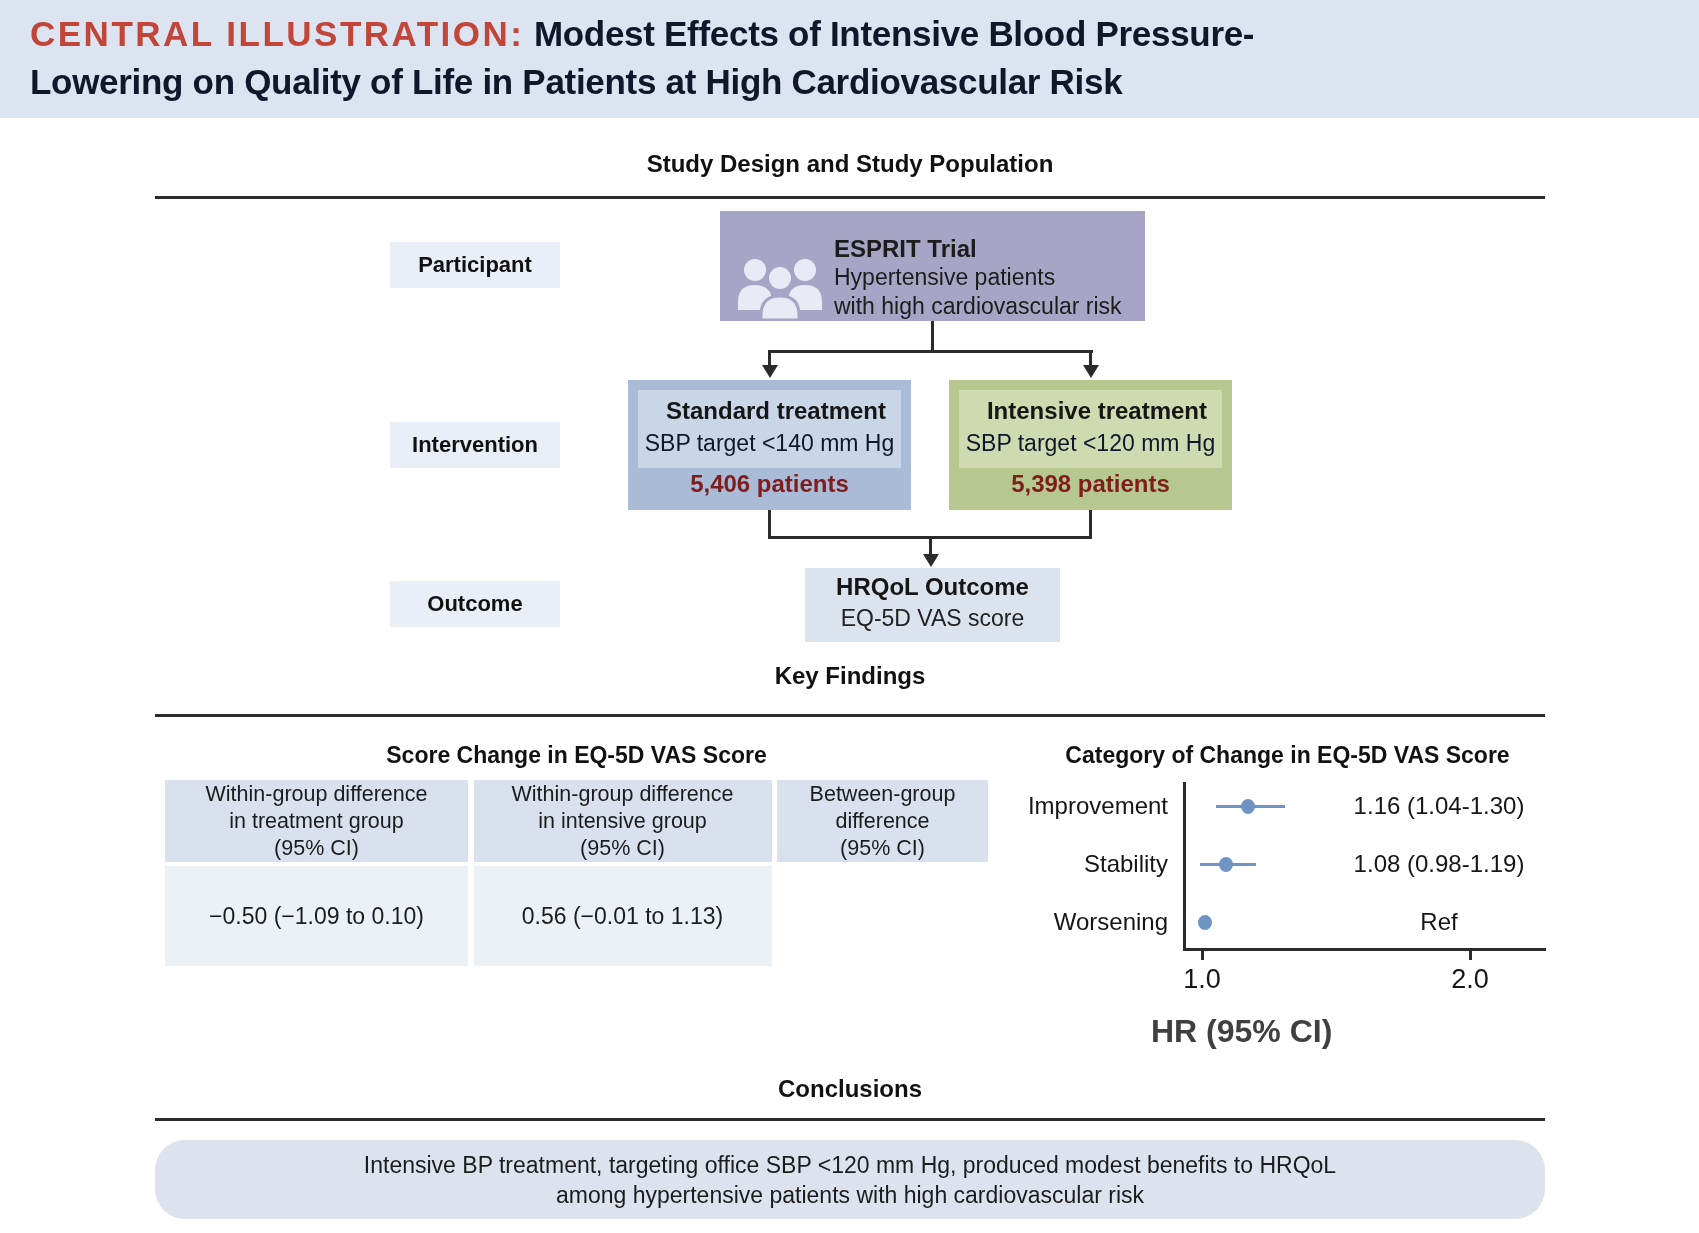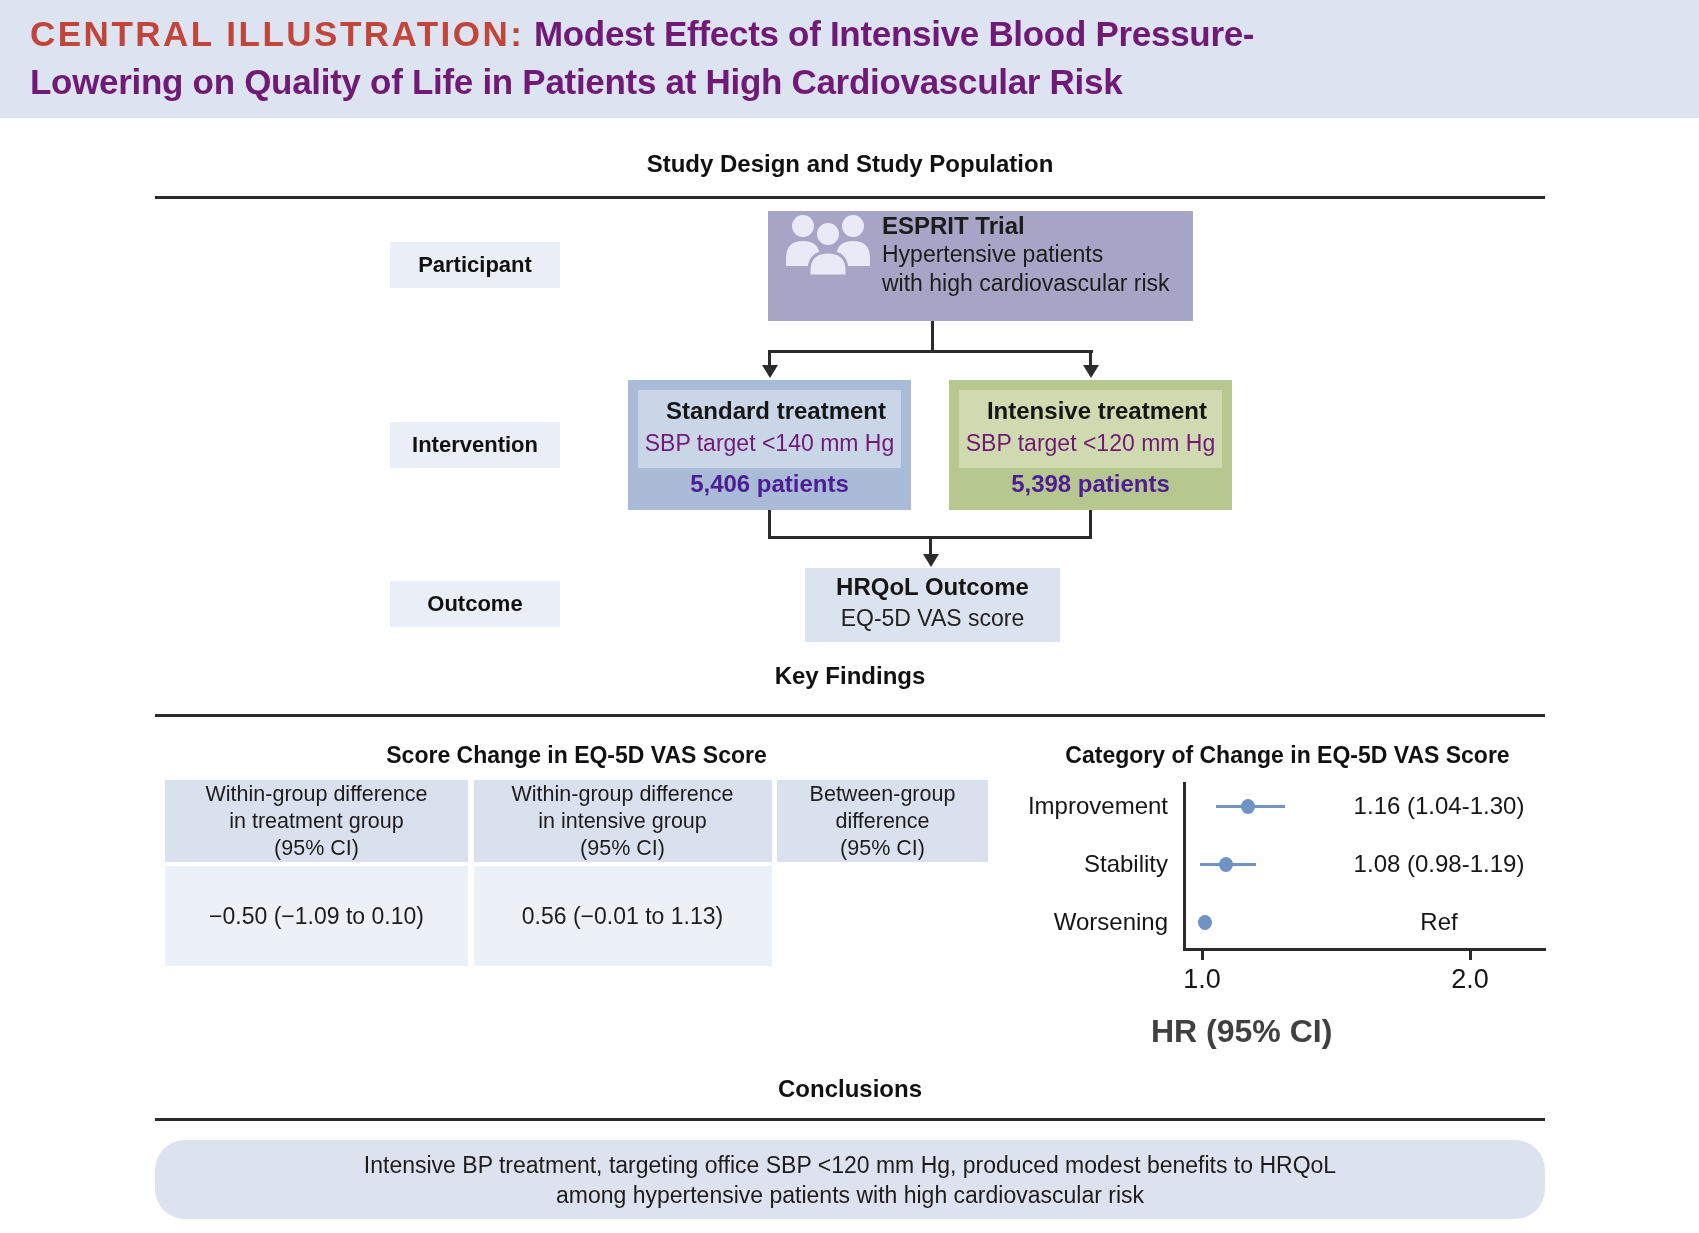--- a/index.html
+++ b/index.html
@@ -5,44 +5,44 @@
   html,body{margin:0;padding:0;background:#ffffff;}
   #canvas{
     position:relative;width:1699px;height:1233px;background:#ffffff;
     font-family:"Liberation Sans",sans-serif;color:#1a1a1a;overflow:hidden;
   }
   .abs{position:absolute;}
   
   .header-band{left:0;top:0;width:1699px;height:118px;background:#dce3f1;}
   .header-text{left:30px;top:10px;width:1620px;font-size:35px;font-weight:bold;line-height:48px;letter-spacing:-0.3px;}
   .kicker{color:#c2453a;letter-spacing:2.5px;}
-  .navy{color:#701a75;text-align:right;}
+  .navy{color:#0f172a;text-align:right;}
   
   .sec-title{left:155px;width:1390px;text-align:center;font-weight:bold;font-size:24px;color:#111;}
   .rule{left:155px;width:1390px;height:3px;background:#2b2b2b;}
   
   .row-label{left:390px;width:170px;height:46px;background:#e9eef7;
     display:flex;align-items:center;justify-content:center;
     font-weight:bold;font-size:22px;color:#111;}
   .trial-box{left:720px;top:211px;width:425px;height:110px;background:#a7a5c6;
-    display:flex;align-items:flex-start;margin-left:48px;}
+    display:flex;align-items:flex-end;}
   .trial-icon{margin-left:16px;flex:0 0 88px;}
   .trial-text{margin-left:10px;font-size:23px;line-height:29px;color:#1c1c1c;}
   .trial-title{font-weight:bold;font-size:24px;}
   .conn{background:#2b2b2b;}
   .arrow-down{width:0;height:0;border-left:8px solid transparent;border-right:8px solid transparent;border-top:13px solid #2b2b2b;}
   .treat-box{top:380px;width:283px;height:130px;}
   .treat-standard{left:628px;background:#a9bbd6;}
   .treat-intensive{left:949px;background:#b6c88f;}
   .treat-inner{position:absolute;left:10px;right:10px;top:10px;height:74px;text-align:center;padding-top:4px;}
   .treat-standard .treat-inner{background:#c9d6e8;}
   .treat-intensive .treat-inner{background:#cfdab0;}
   .treat-title{font-weight:bold;font-size:24px;line-height:34px;color:#161616;padding-left:13px;}
-  .treat-target{font-size:23px;line-height:30px;color:#701a75;}
-  .treat-patients{position:absolute;left:0;right:0;top:90px;text-align:center;font-weight:bold;font-size:24px;color:#4c1d95;}
+  .treat-target{font-size:23px;line-height:30px;color:#0f172a;}
+  .treat-patients{position:absolute;left:0;right:0;top:90px;text-align:center;font-weight:bold;font-size:24px;color:#7f1d1d;}
   .outcome-box{left:805px;top:568px;width:255px;height:72px;background:#dbe3ee;
     text-align:center;padding-top:2px;}
   .outcome-title{font-weight:bold;font-size:24px;line-height:34px;color:#161616;}
   .outcome-sub{font-size:23px;line-height:28px;color:#222;}
   
   .sub-title{font-weight:bold;font-size:23px;text-align:center;color:#111;}
   .score-table{left:165px;top:780px;width:823px;display:grid;
     grid-template-columns:303px 298px 211px;grid-column-gap:5.5px;grid-row-gap:4px;}
   .th{background:#d9e1ee;height:82px;display:flex;flex-direction:column;align-items:center;justify-content:center;
     font-size:21.5px;line-height:27px;text-align:center;color:#1c1c1c;}

